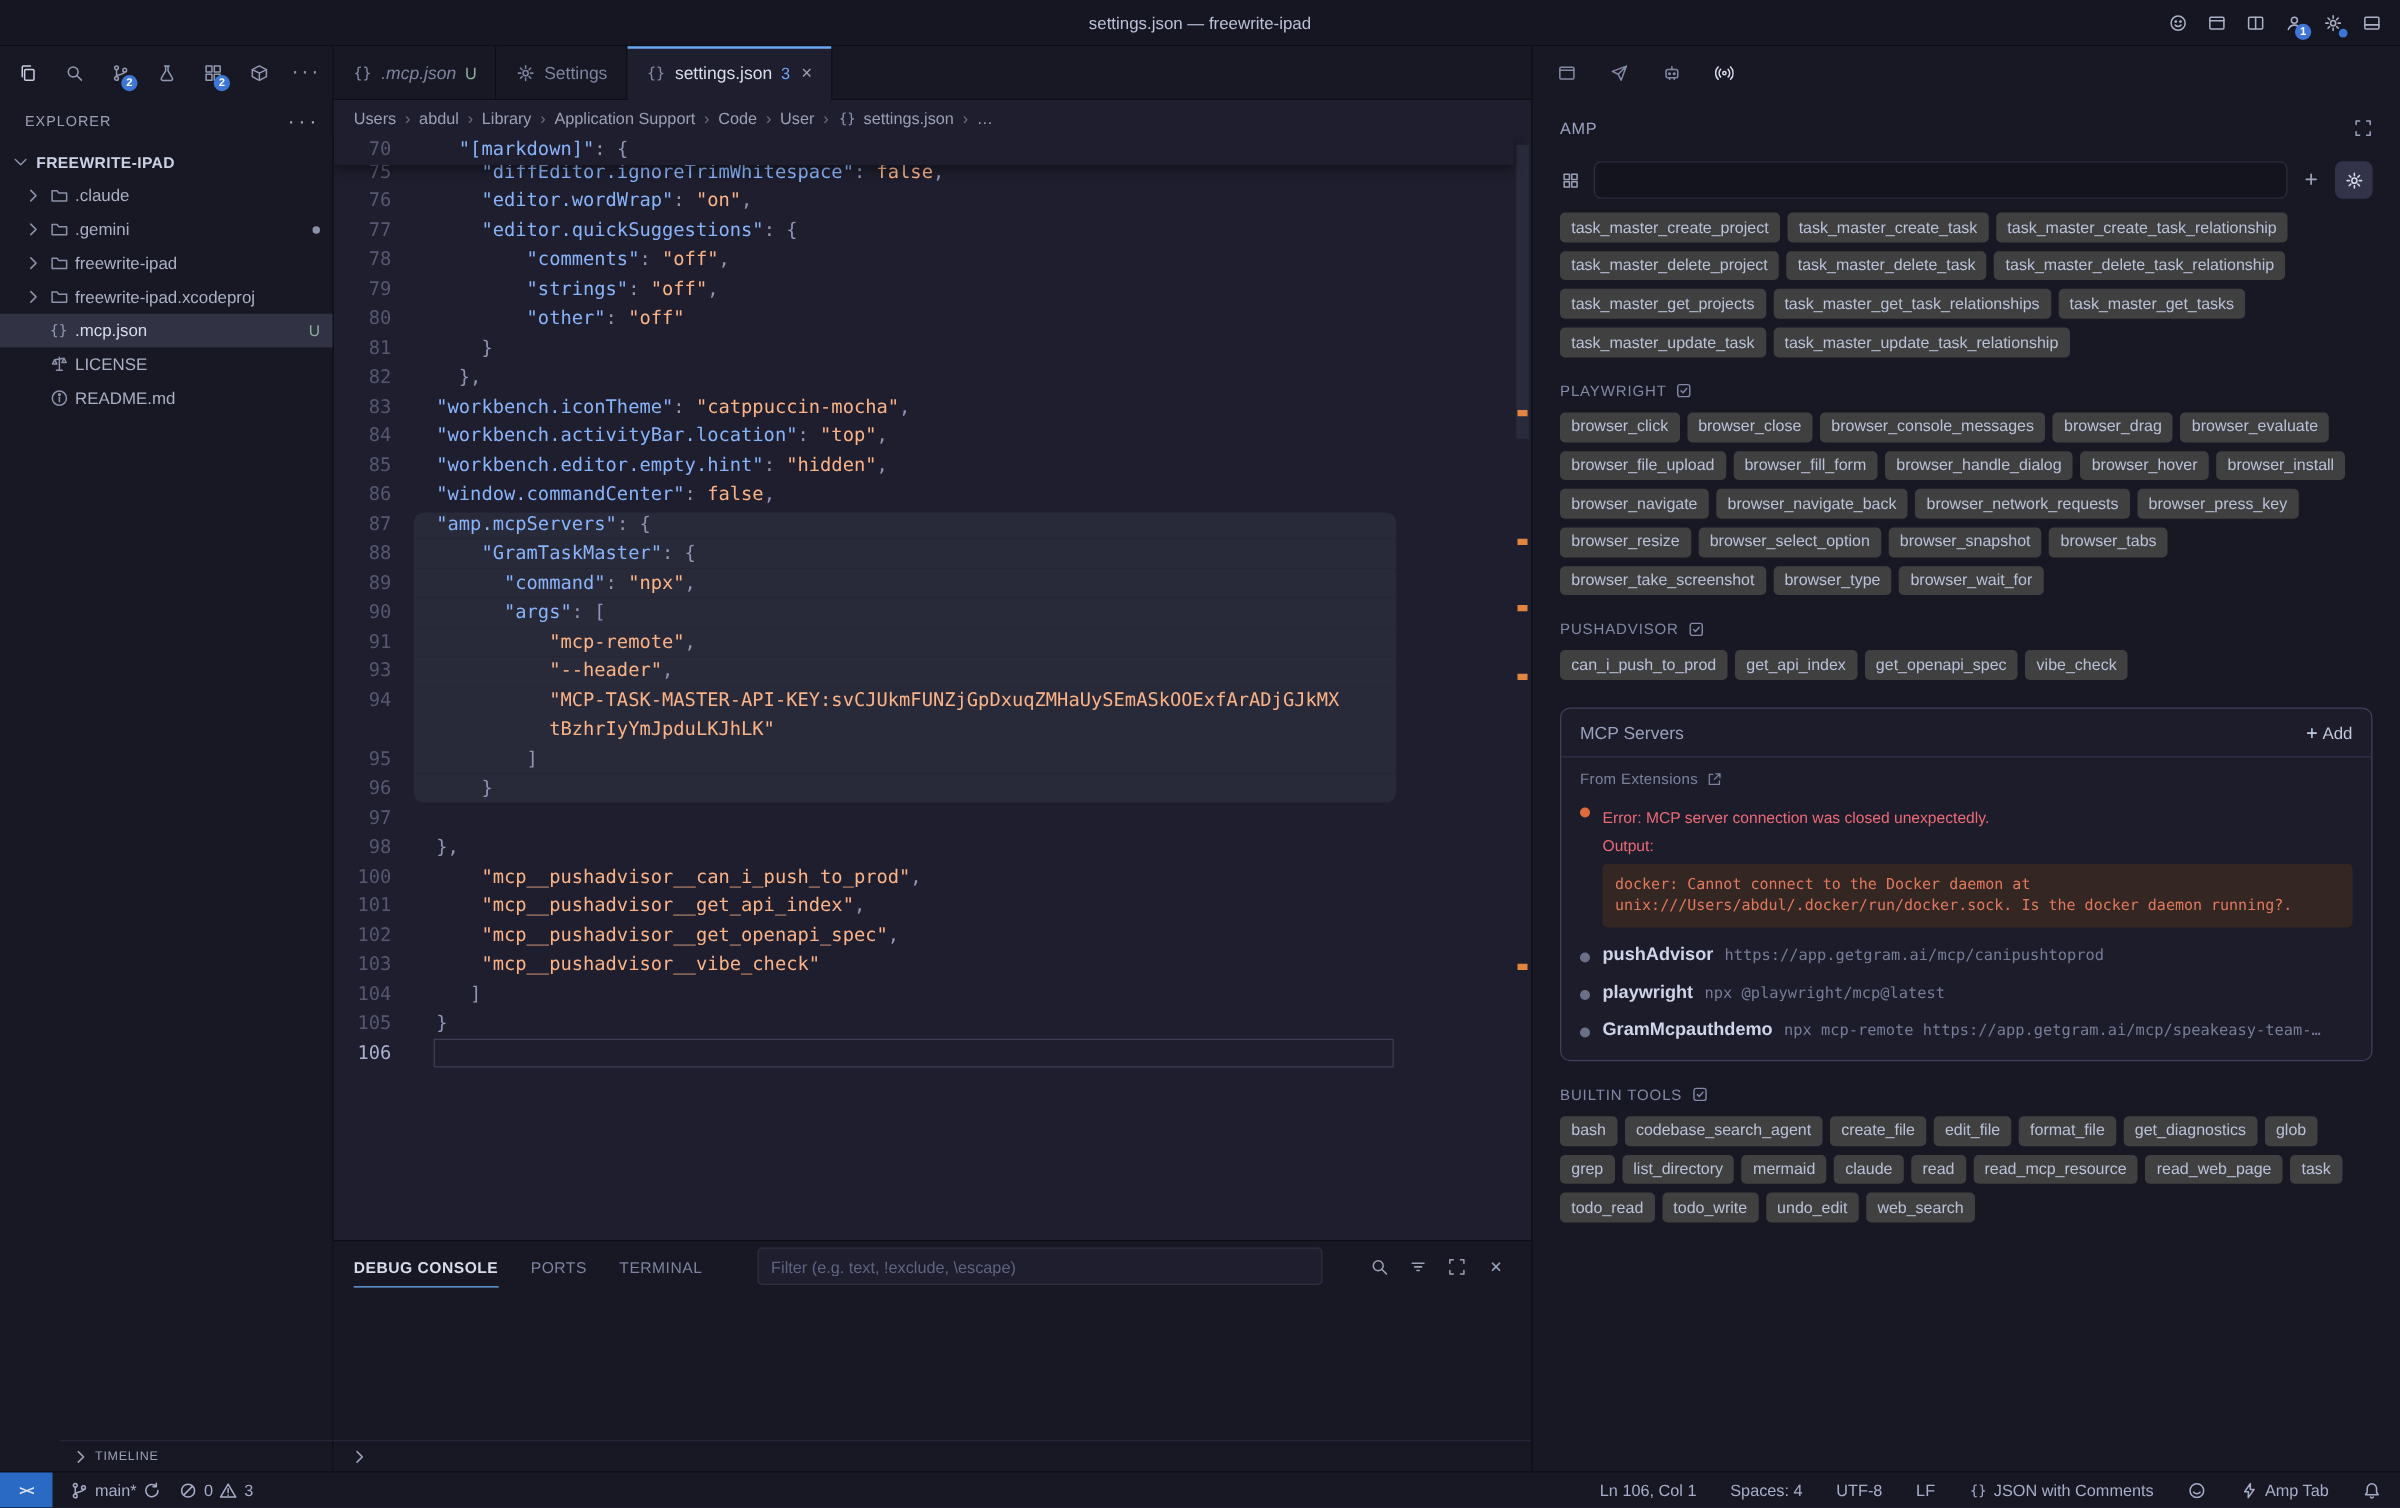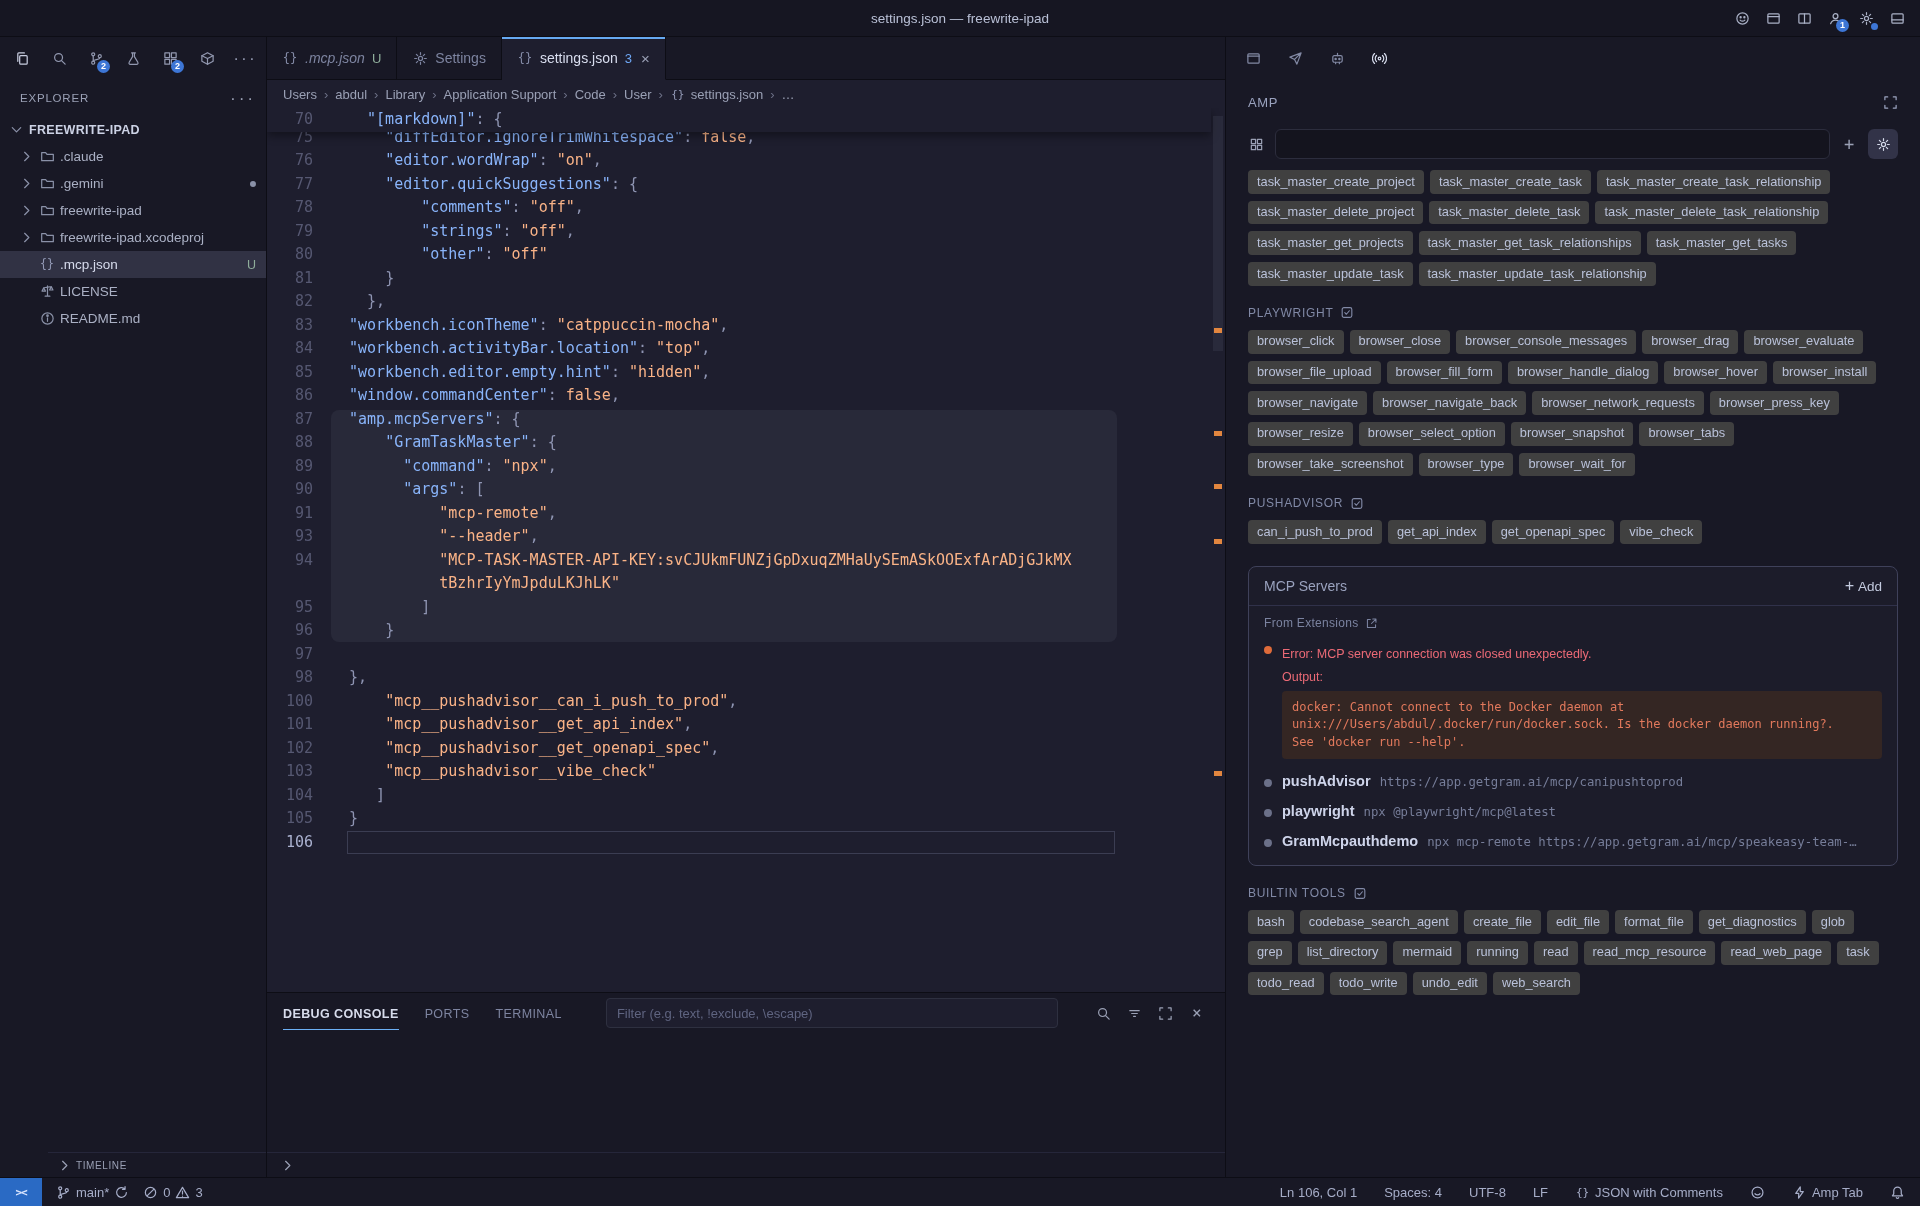--- a/index.html
+++ b/index.html
@@ -755,21 +755,20 @@
         </div>
         <div id="mcp-list">
             <div class="mcp-server">
               <span class="dot" style="background: rgb(223, 107, 58);"></span>
               <div class="mcp-main">
                 <div class="mcp-err">Error: MCP server connection was closed unexpectedly.</div>
                 <div class="mcp-outlabel">Output:</div>
                 <div class="mcp-code">
                   <div>docker: Cannot connect to the Docker daemon at</div>
                   <div>unix:///Users/abdul/.docker/run/docker.sock. Is the docker daemon running?.</div>
-                  <div>See 'docker run --help'.</div>
                 </div>
               </div>
             </div>
             <div class="mcp-server">
               <span class="dot" style="background: rgb(107, 112, 137);"></span>
               <div class="mcp-main">
                 <div class="mcp-line1">
                   <span class="mcp-name">pushAdvisor</span>
                   <span class="mcp-desc">https://app.getgram.ai/mcp/canipushtoprod</span>
                 </div>
@@ -810,21 +809,21 @@
           <span class="chip">bash</span>
           <span class="chip">codebase_search_agent</span>
           <span class="chip">create_file</span>
           <span class="chip">edit_file</span>
           <span class="chip">format_file</span>
           <span class="chip">get_diagnostics</span>
           <span class="chip">glob</span>
           <span class="chip">grep</span>
           <span class="chip">list_directory</span>
           <span class="chip">mermaid</span>
-          <span class="chip">running</span>
+          <span class="chip">claude</span>
           <span class="chip">read</span>
           <span class="chip">read_mcp_resource</span>
           <span class="chip">read_web_page</span>
           <span class="chip">task</span>
           <span class="chip">todo_read</span>
           <span class="chip">todo_write</span>
           <span class="chip">undo_edit</span>
           <span class="chip">web_search</span>
         </div>
       </div>

